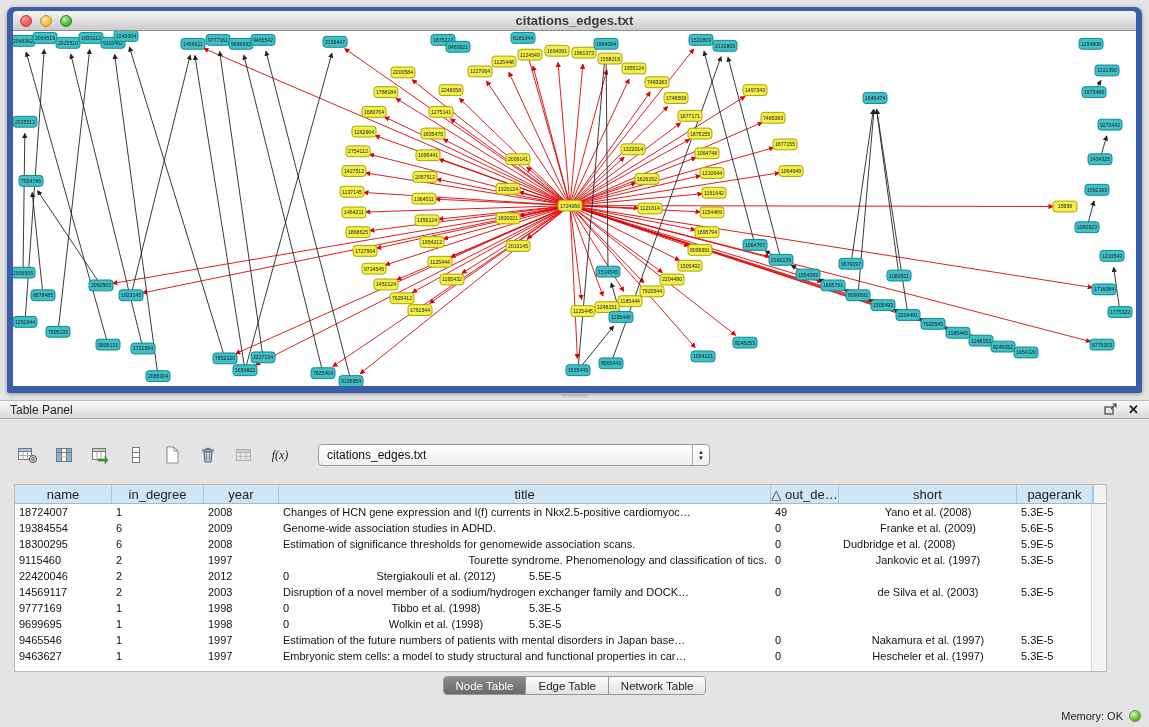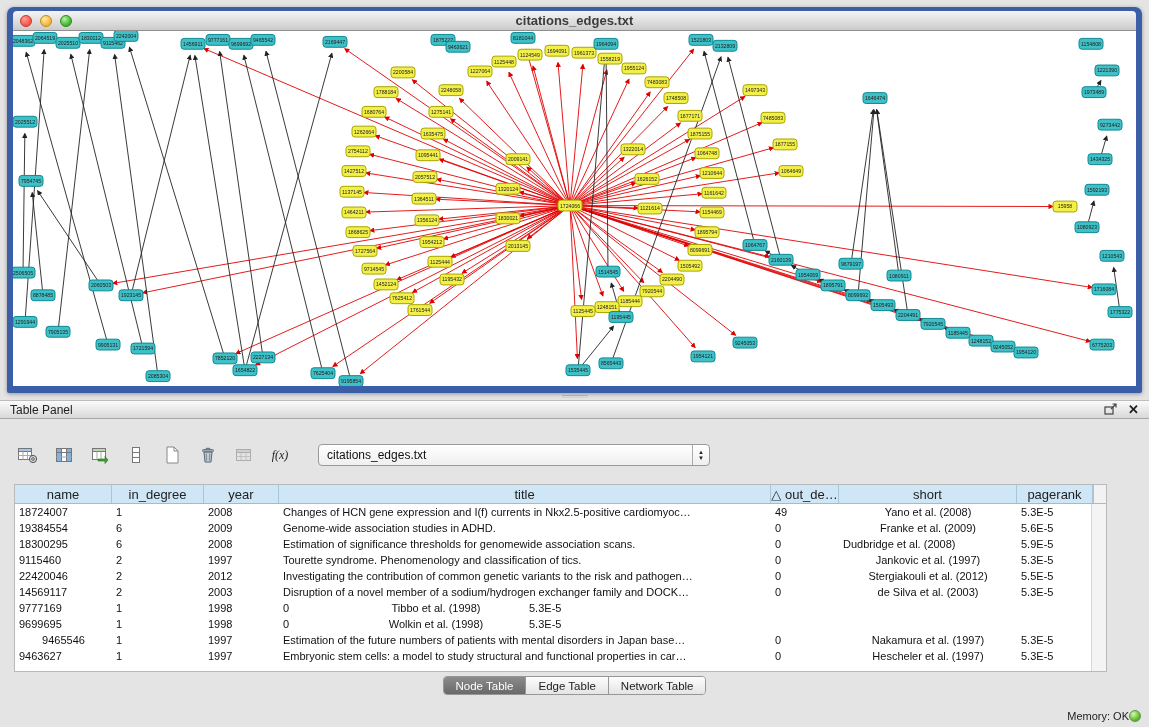--- a/index.html
+++ b/index.html
@@ -32,21 +32,21 @@
 .thead::after{content:"";flex:1;background:#f2f2f2;border-left:1px solid #a8c6db}
 .th{font-size:13px;color:#222;display:flex;align-items:center;justify-content:center;border-right:1px solid #a8c6db;height:100%}
 .tbody{flex:1;overflow:hidden;position:relative}
 .tr{display:flex;height:16px;align-items:center}
 .td{font-size:11px;color:#111;padding:0 4px;white-space:nowrap;overflow:hidden}
 .vscroll{position:absolute;right:0;top:19px;bottom:0;width:15px;background:#f4f4f4;border-left:1px solid #d8d8d8}
 .tabs{position:absolute;left:50%;transform:translateX(-50%);top:256px;display:flex;border:1px solid #979797;border-radius:4px;overflow:hidden;height:19px}
 .tab{font-size:11.5px;padding:0 12px;display:flex;align-items:center;background:linear-gradient(#fdfdfd,#e4e4e4);color:#222;border-left:1px solid #979797;white-space:nowrap}
 .tab:first-child{border-left:none}
 .tab.active{background:linear-gradient(#8c8c8c,#696969);color:#fff}
-.status{position:absolute;right:8px;bottom:5px;display:flex;align-items:center;font-size:11px;color:#222}
+.status{position:absolute;right:8px;bottom:5px;display:flex;align-items:center;gap:6px;font-size:11px;color:#222}
 .orb{width:12px;height:12px;border-radius:50%;background:radial-gradient(circle at 35% 30%,#d9f7b0,#56bd25 65%,#3d9313);border:1px solid #6d8f55}
 </style>
 </head>
 <body>
 
 <div class="net-window">
   <div class="titlebar">
     <div class="lights">
       <span class="light red"></span>
       <span class="light yellow"></span>
@@ -565,30 +565,29 @@
           <div class="td" style="width: 75px; text-align: left;">2008</div>
           <div class="td" style="width: 492px; text-align: left;">Estimation of significance thresholds for genomewide association scans.</div>
           <div class="td" style="width: 68px; text-align: left;">0</div>
           <div class="td" style="width: 178px; text-align: left;">Dudbridge et al. (2008)</div>
           <div class="td" style="width: 76px; text-align: left;">5.9E-5</div>
         </div>
         <div class="tr">
           <div class="td" style="width: 97px; text-align: left;">9115460</div>
           <div class="td" style="width: 92px; text-align: left;">2</div>
           <div class="td" style="width: 75px; text-align: left;">1997</div>
-          <div class="td" style="width: 492px; text-align: left;">Tourette syndrome. Phenomenology and classification of tics.</div>
+          <div class="td" style="width: 492px; text-align: right;">Tourette syndrome. Phenomenology and classification of tics.</div>
           <div class="td" style="width: 68px; text-align: left;">0</div>
           <div class="td" style="width: 178px; text-align: center;">Jankovic et al. (1997)</div>
           <div class="td" style="width: 76px; text-align: left;">5.3E-5</div>
         </div>
         <div class="tr">
           <div class="td" style="width: 97px; text-align: left;">22420046</div>
           <div class="td" style="width: 92px; text-align: left;">2</div>
           <div class="td" style="width: 75px; text-align: left;">2012</div>
-          <div class="td" style="width: 492px; text-align: left;">Investigating the contribution of common genetic variants to the risk and pathogen…</div>
           <div class="td" style="width: 68px; text-align: left;">0</div>
           <div class="td" style="width: 178px; text-align: center;">Stergiakouli et al. (2012)</div>
           <div class="td" style="width: 76px; text-align: left;">5.5E-5</div>
         </div>
         <div class="tr">
           <div class="td" style="width: 97px; text-align: left;">14569117</div>
           <div class="td" style="width: 92px; text-align: left;">2</div>
           <div class="td" style="width: 75px; text-align: left;">2003</div>
           <div class="td" style="width: 492px; text-align: left;">Disruption of a novel member of a sodium/hydrogen exchanger family and DOCK…</div>
           <div class="td" style="width: 68px; text-align: left;">0</div>
@@ -605,21 +604,21 @@
         </div>
         <div class="tr">
           <div class="td" style="width: 97px; text-align: left;">9699695</div>
           <div class="td" style="width: 92px; text-align: left;">1</div>
           <div class="td" style="width: 75px; text-align: left;">1998</div>
           <div class="td" style="width: 68px; text-align: left;">0</div>
           <div class="td" style="width: 178px; text-align: center;">Wolkin et al. (1998)</div>
           <div class="td" style="width: 76px; text-align: left;">5.3E-5</div>
         </div>
         <div class="tr">
-          <div class="td" style="width: 97px; text-align: center;">9465546</div>
+          <div class="td" style="width: 97px; text-align: left;">9465546</div>
           <div class="td" style="width: 92px; text-align: left;">1</div>
           <div class="td" style="width: 75px; text-align: left;">1997</div>
           <div class="td" style="width: 492px; text-align: left;">Estimation of the future numbers of patients with mental disorders in Japan base…</div>
           <div class="td" style="width: 68px; text-align: left;">0</div>
           <div class="td" style="width: 178px; text-align: center;">Nakamura et al. (1997)</div>
           <div class="td" style="width: 76px; text-align: left;">5.3E-5</div>
         </div>
         <div class="tr">
           <div class="td" style="width: 97px; text-align: left;">9463627</div>
           <div class="td" style="width: 92px; text-align: left;">1</div>

